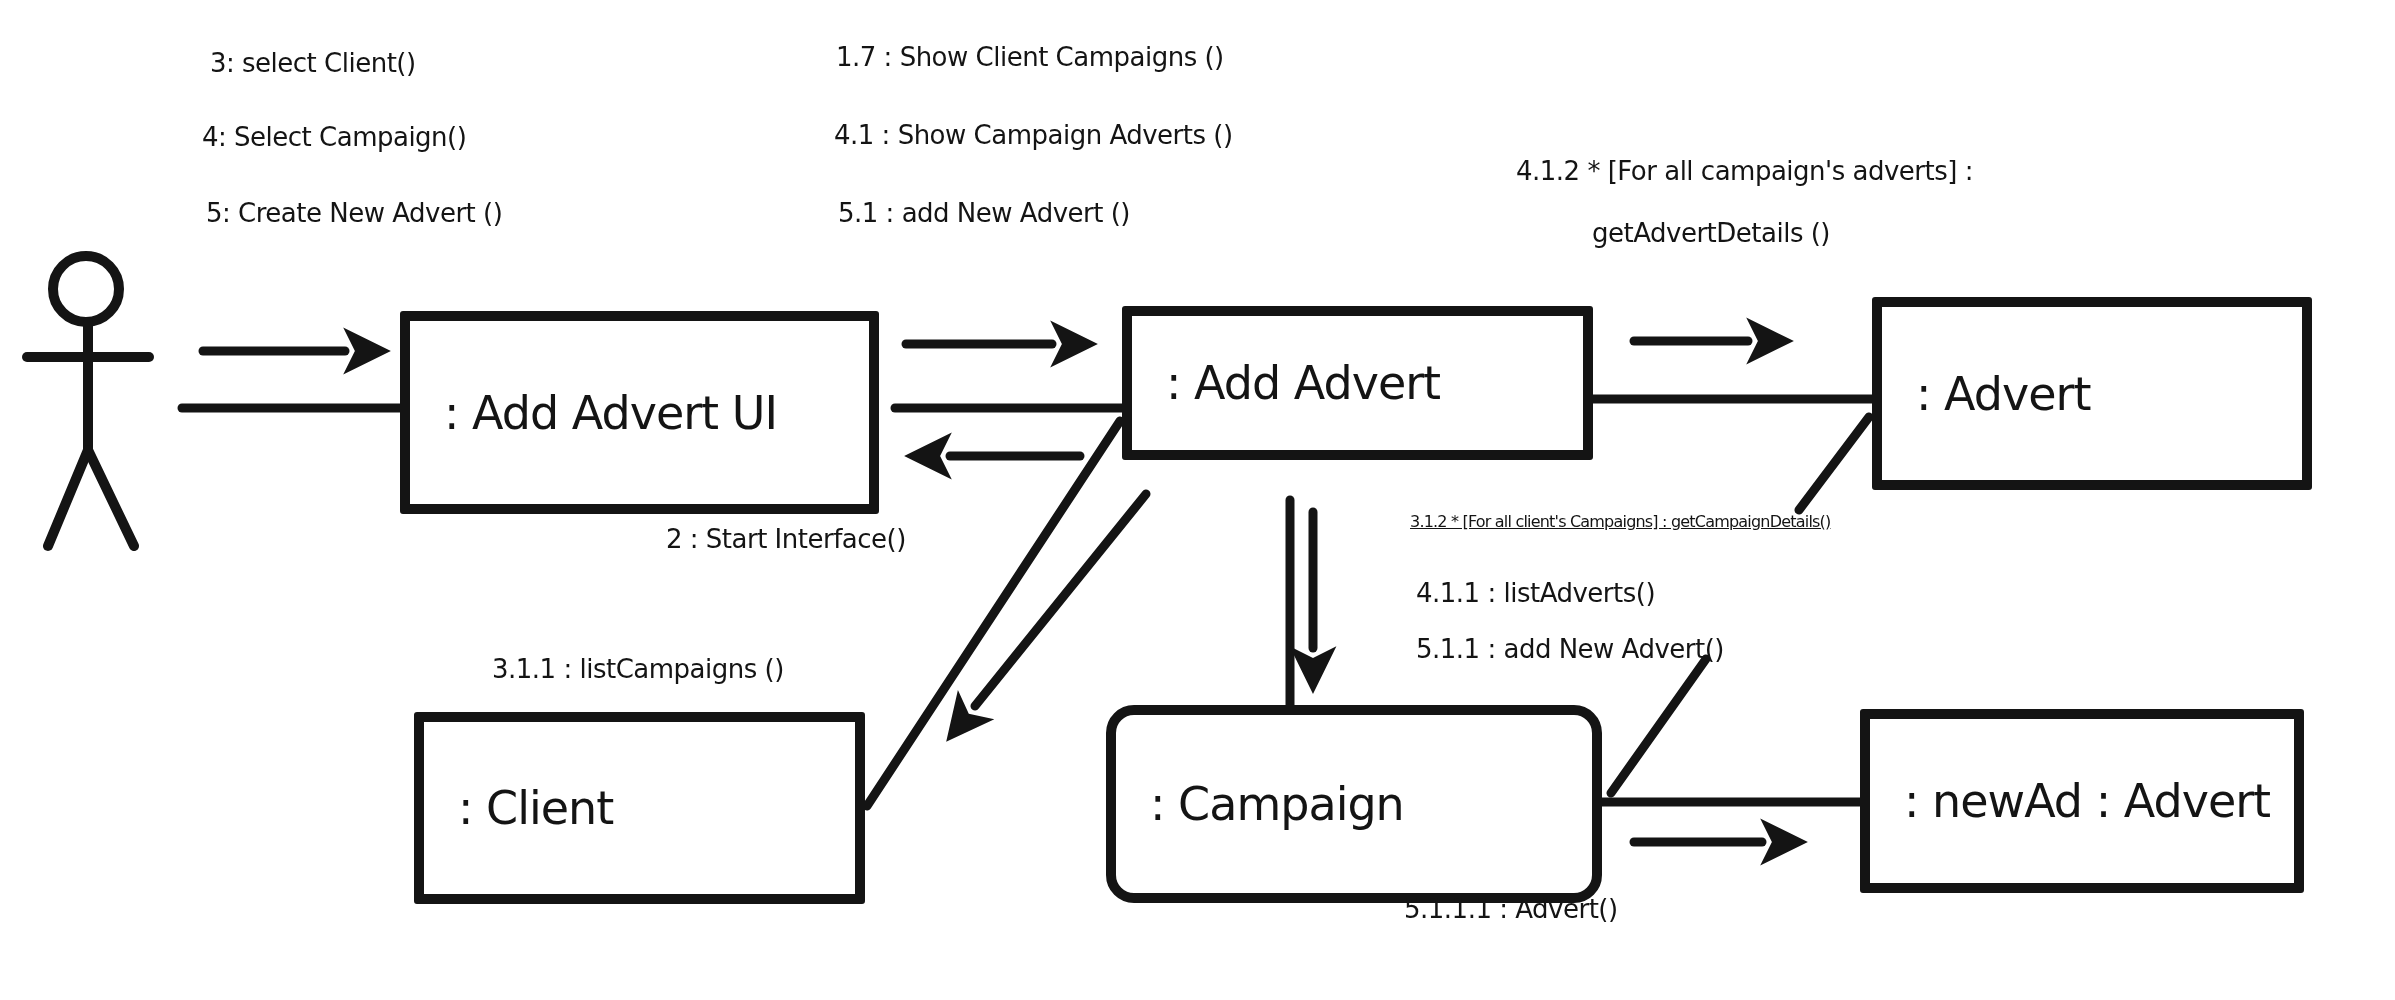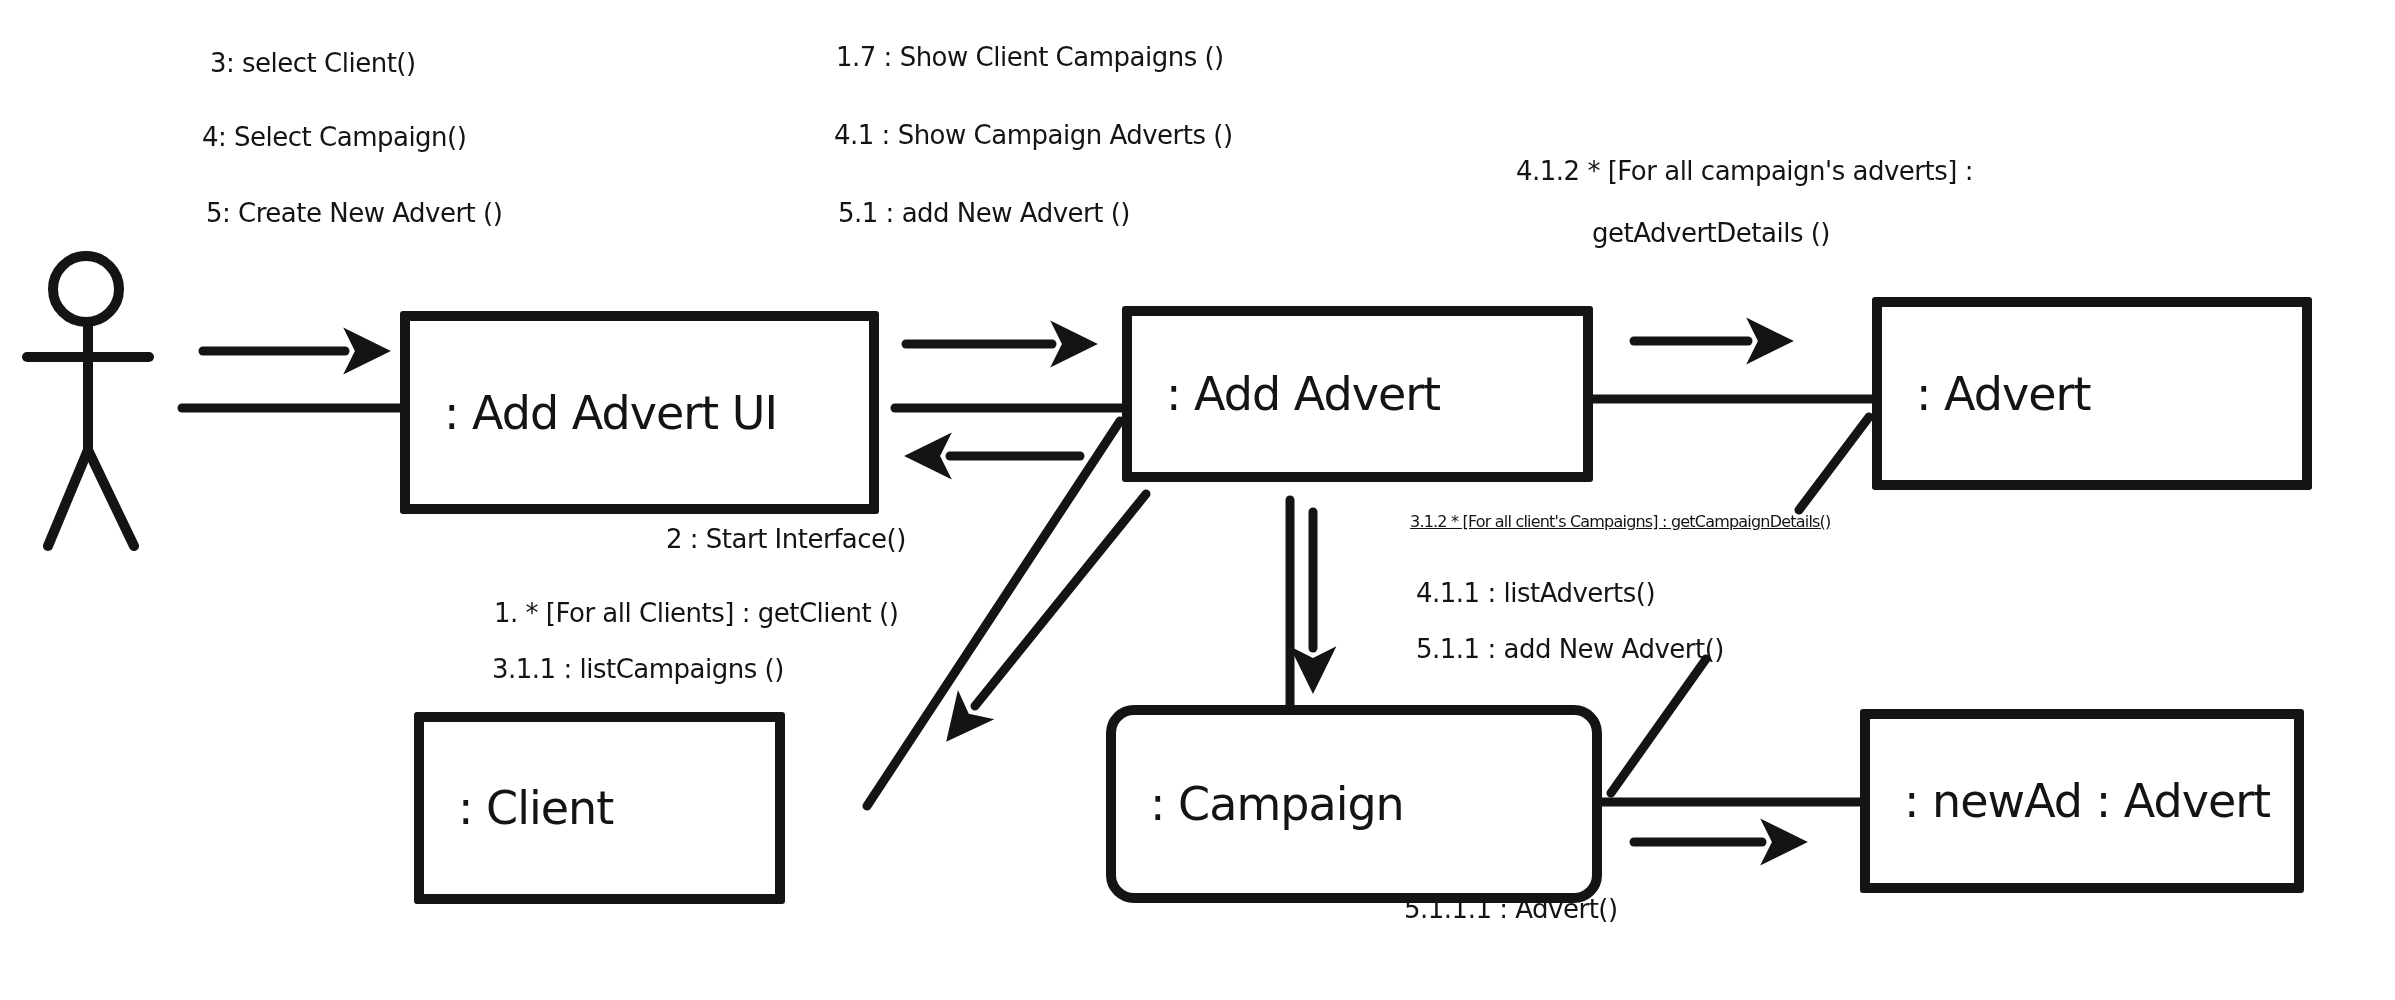--- a/index.html
+++ b/index.html
@@ -66,29 +66,29 @@
     <line marker-end="url(#ah)" x1="1634" y1="341" x2="1748" y2="341"></line>
     <line marker-end="url(#ah)" x1="1146" y1="494" x2="975" y2="706"></line>
     <line marker-end="url(#ah)" x1="1313" y1="512" x2="1313" y2="648"></line>
     <line marker-end="url(#ah)" x1="1634" y1="842" x2="1762" y2="842"></line>
   </svg>
 
   <div class="box" style="left:400px;  top:311px; width:479px; height:203px;text-align:right;">
     <span class="lbl">: Add Advert UI</span>
   </div>
 
-  <div class="box" style="left:1122px; top:306px; width:471px; height:176px;">
+  <div class="box" style="left:1122px; top:306px; width:471px; height:154px;">
     <span class="lbl">: Add Advert</span>
   </div>
 
   <div class="box" style="left:1872px; top:297px; width:440px; height:193px;">
     <span class="lbl">: Advert</span>
   </div>
 
-  <div class="box" style="left:414px;  top:712px; width:371px; height:192px;">
+  <div class="box" style="left:414px;  top:712px; width:451px; height:192px;">
     <span class="lbl">: Client</span>
   </div>
 
   <div class="box" style="left:1106px; top:705px; width:496px; height:198px;border-radius:28px;">
     <span class="lbl">: Campaign</span>
   </div>
 
   <div class="box" style="left:1860px; top:709px; width:444px; height:184px;">
     <span class="lbl">: newAd : Advert</span>
   </div>
@@ -99,21 +99,20 @@
 
   <div class="msg" style="left:836px; top:42px;">1.7 : Show Client Campaigns ()</div>
   <div class="msg" style="left:834px; top:120px;">4.1 : Show Campaign Adverts ()</div>
   <div class="msg" style="left:838px; top:198px;">5.1 : add New Advert ()</div>
 
   <div class="msg" style="left:1516px; top:156px;">4.1.2 * [For all campaign's adverts] :</div>
   <div class="msg" style="left:1592px; top:218px;">getAdvertDetails ()</div>
 
   <div class="msg" style="left:666px; top:524px;">2 : Start Interface()</div>
 
-  <div class="msg" style="left:494px; top:598px;">1. * [For all Clients] : getClient ()</div>
   <div class="msg" style="left:492px; top:654px;">3.1.1 : listCampaigns ()</div>
 
   <div class="msg small" style="left:1410px; top:512px;">3.1.2 * [For all client's Campaigns] : getCampaignDetails()</div>
   <div class="msg" style="left:1416px; top:578px;">4.1.1 : listAdverts()</div>
   <div class="msg" style="left:1416px; top:634px;">5.1.1 : add New Advert()</div>
 
   <div class="msg" style="left:1404px; top:894px;">5.1.1.1 : Advert()</div>
 
 </div>
 

